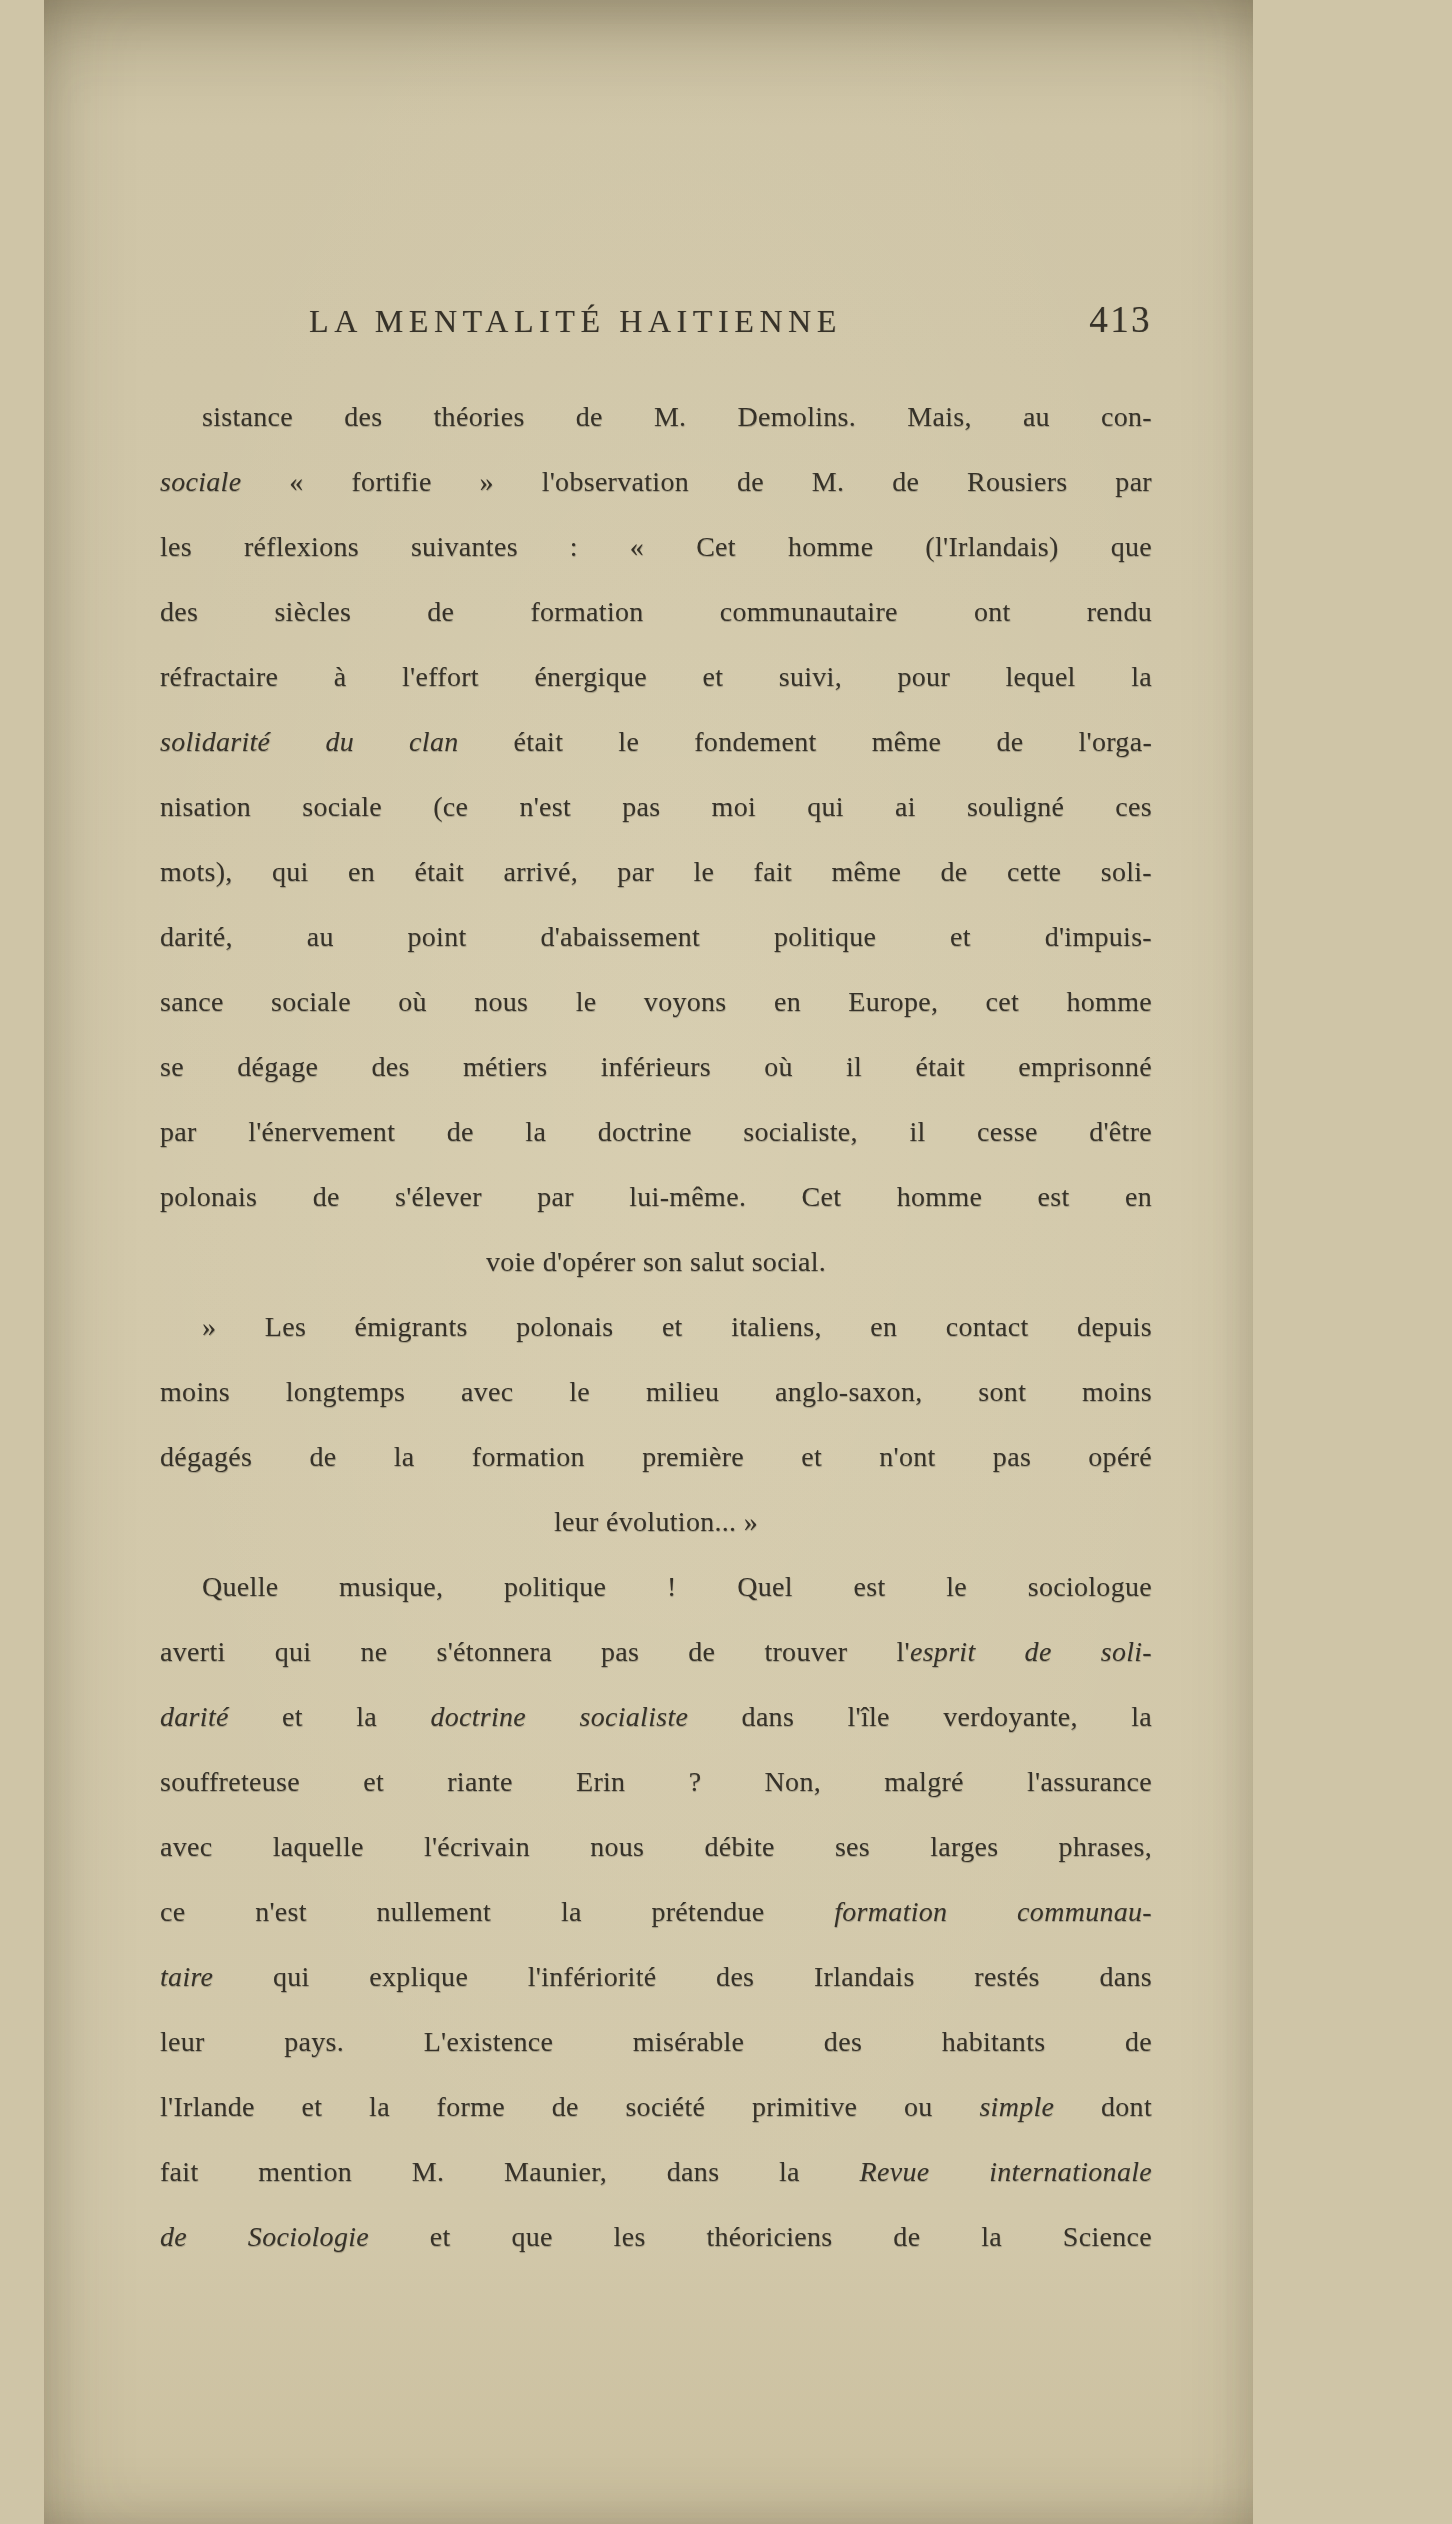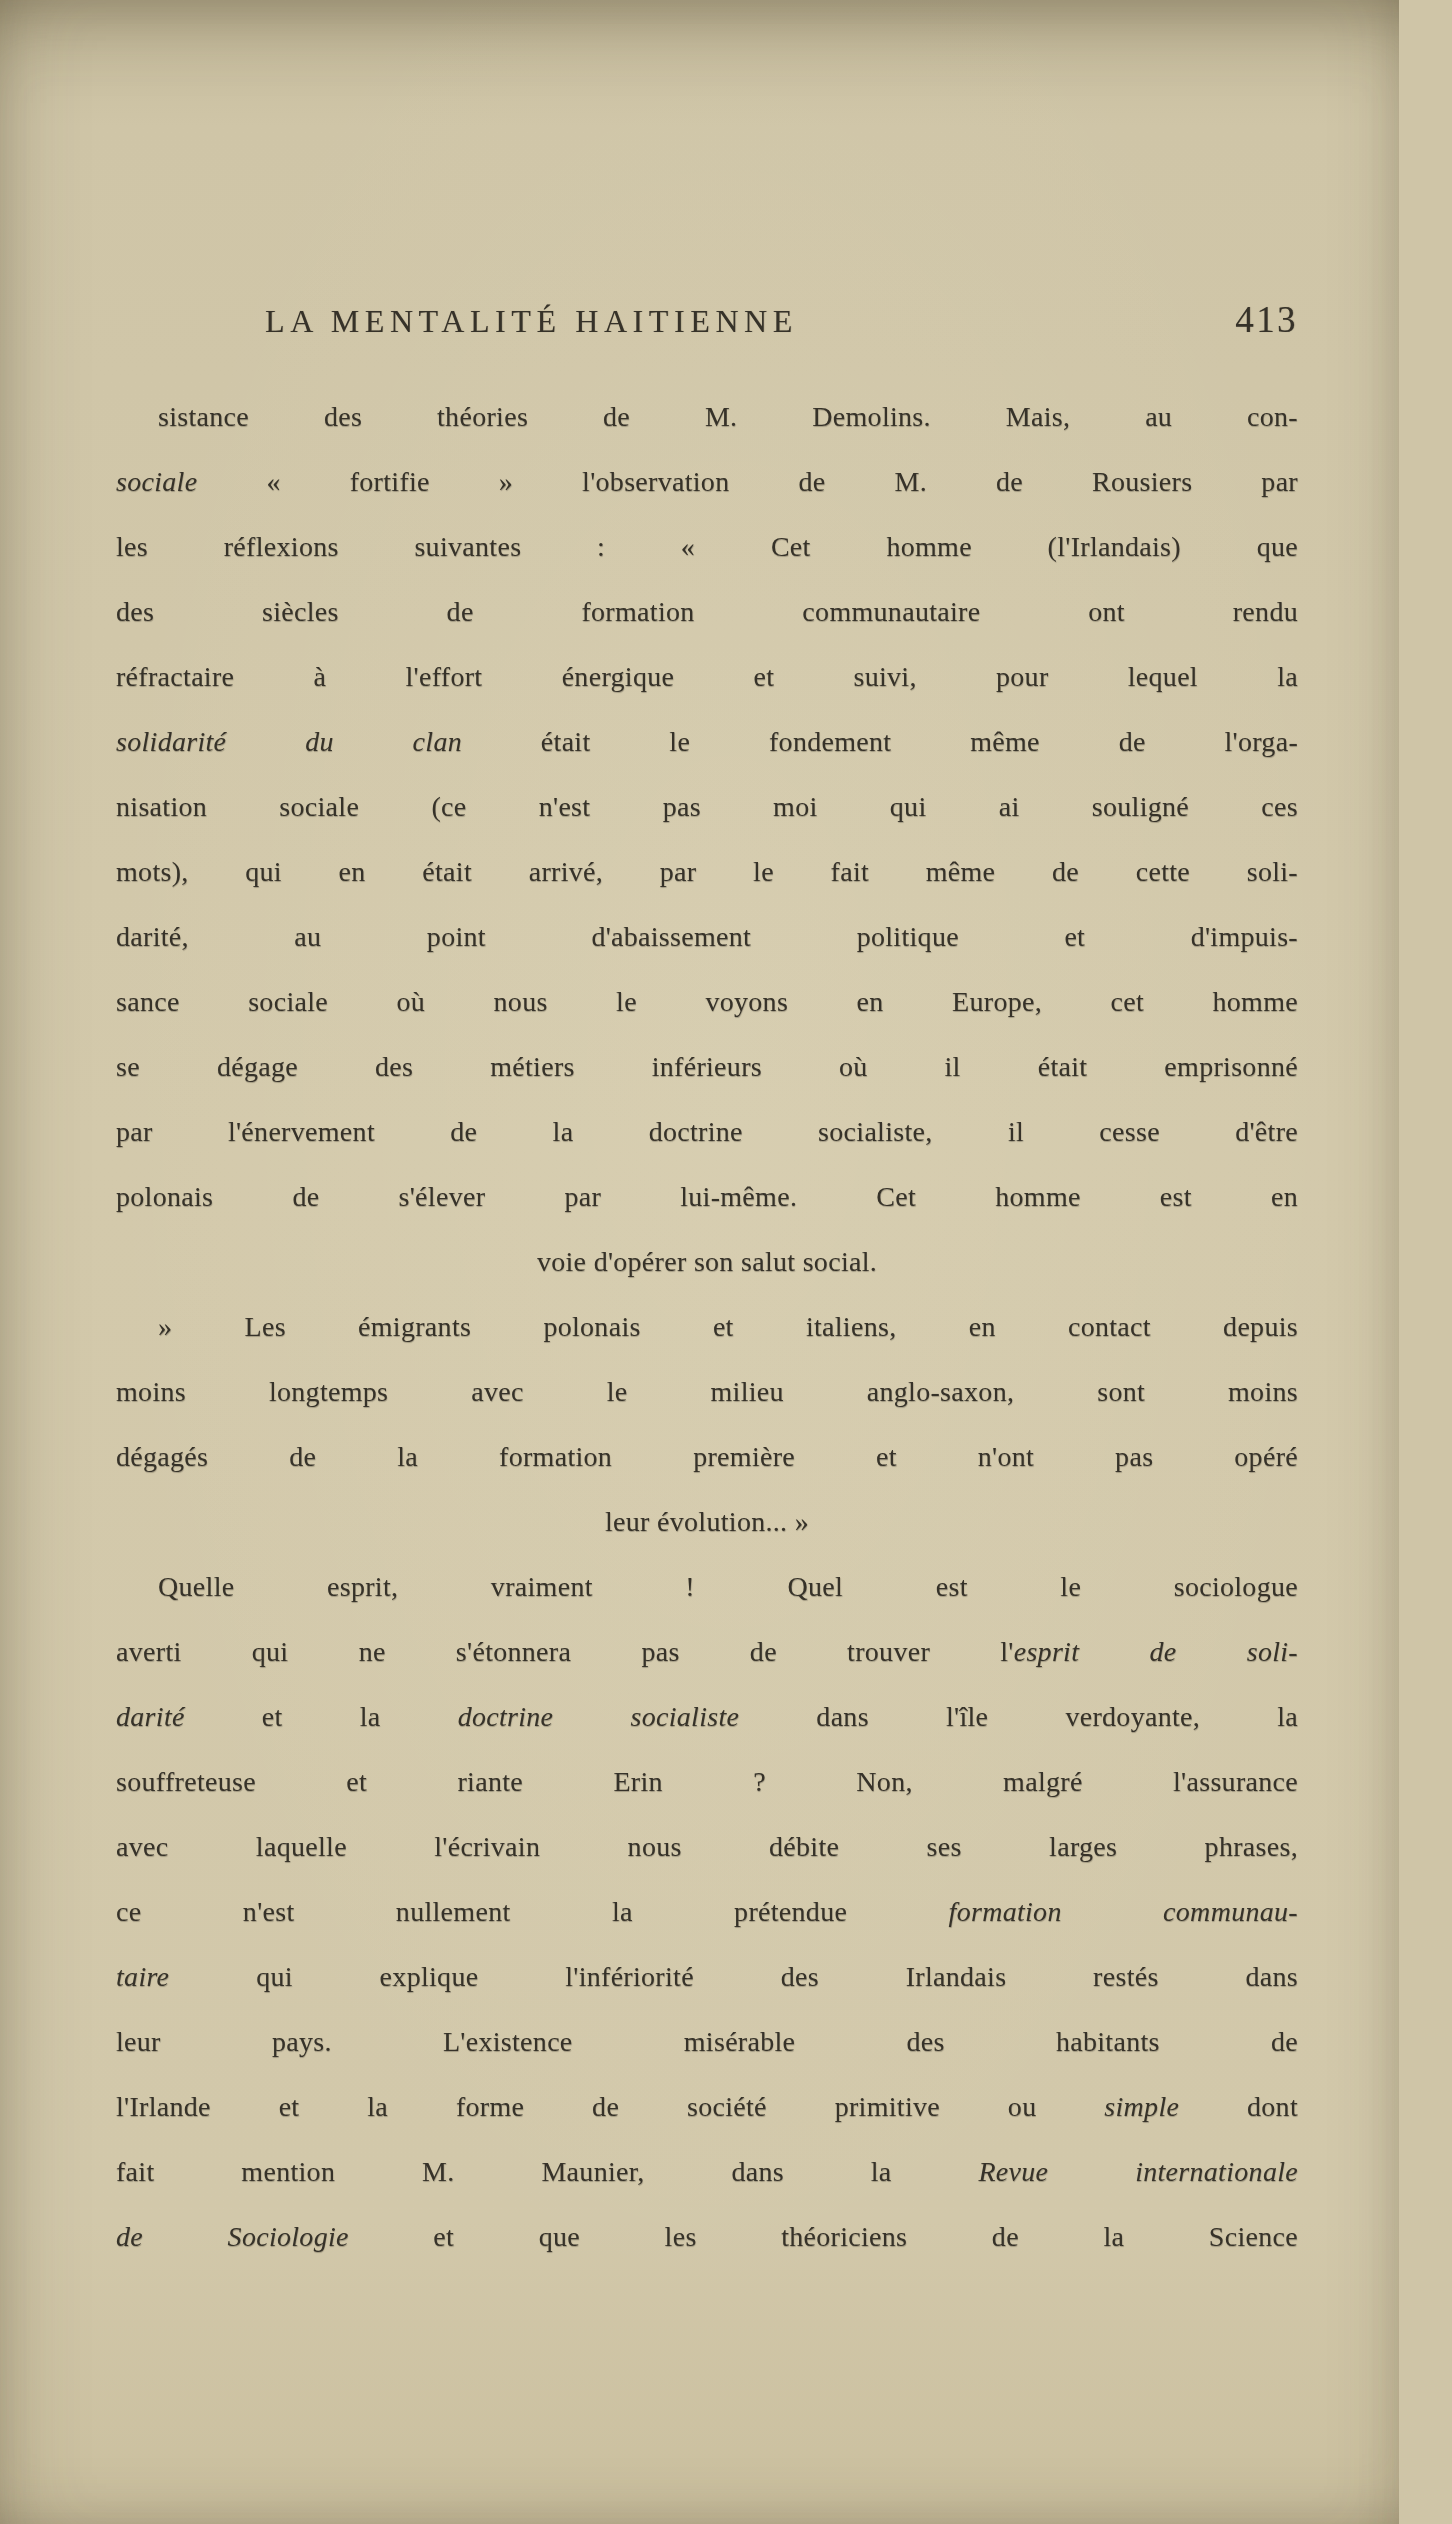--- a/index.html
+++ b/index.html
@@ -6,32 +6,33 @@
   body {
     width: 1453px;
     height: 2525px;
     background: #cfc5a7;
     font-family: "Liberation Serif", "DejaVu Serif", serif;
     color: #363229;
     overflow: hidden;
   }
   .page {
     position: relative;
-    width: 1399px;
+    width: 1209px;
     height: 2525px;
     box-sizing: border-box;
     padding: 298px 101px 0 116px;
     background:
       radial-gradient(ellipse at 52% 42%, rgba(255, 250, 228, 0.10), rgba(0,0,0,0) 62%),
       linear-gradient(180deg, #c4ba9b 0%, #cfc5a7 5%, #d3c9ab 45%, #d2c8aa 88%, #cabf9e 100%);
     box-shadow:
       inset 0 56px 72px -40px rgba(70, 60, 38, 0.38),
       inset 56px 0 88px -56px rgba(70, 60, 38, 0.28),
       inset -48px 0 80px -56px rgba(70, 60, 38, 0.22),
       inset 0 -40px 64px -40px rgba(70, 60, 38, 0.25);
+    margin-left: 44px;
   }
   .header {
     display: flex;
     align-items: baseline;
     font-size: 32px;
     text-shadow: 0.4px 0.4px 0.8px rgba(56, 50, 38, 0.35);
   }
   .header .title {
     margin-left: 149px;
     letter-spacing: 5.6px;
@@ -82,21 +83,21 @@
       <div class="line just"><span>darité, au point d'abaissement politique et d'impuis-</span></div>
       <div class="line just"><span>sance sociale où nous le voyons en Europe, cet homme</span></div>
       <div class="line just"><span>se dégage des métiers inférieurs où il était emprisonné</span></div>
       <div class="line just"><span>par l'énervement de la doctrine socialiste, il cesse d'être</span></div>
       <div class="line just"><span>polonais de s'élever par lui-même. Cet homme est en</span></div>
       <div class="line"><span>voie d'opérer son salut social.</span></div>
       <div class="line just indent"><span>» Les émigrants polonais et italiens, en contact depuis</span></div>
       <div class="line just"><span>moins longtemps avec le milieu anglo-saxon, sont moins</span></div>
       <div class="line just"><span>dégagés de la formation première et n'ont pas opéré</span></div>
       <div class="line"><span>leur évolution... »</span></div>
-      <div class="line just indent"><span>Quelle esprit, vraiment ! Quel est le sociologue</span></div>
+      <div class="line just indent"><span>Quelle musique, politique ! Quel est le sociologue</span></div>
       <div class="line just"><span>averti qui ne s'étonnera pas de trouver l'</span><span class="it">esprit de soli-</span></div>
       <div class="line just"><span class="it">darité</span><span> et la </span><span class="it">doctrine socialiste</span><span> dans l'île verdoyante, la</span></div>
       <div class="line just"><span>souffreteuse et riante Erin ? Non, malgré l'assurance</span></div>
       <div class="line just"><span>avec laquelle l'écrivain nous débite ses larges phrases,</span></div>
       <div class="line just"><span>ce n'est nullement la prétendue </span><span class="it">formation communau-</span></div>
       <div class="line just"><span class="it">taire</span><span> qui explique l'infériorité des Irlandais restés dans</span></div>
       <div class="line just"><span>leur pays. L'existence misérable des habitants de</span></div>
       <div class="line just"><span>l'Irlande et la forme de société primitive ou </span><span class="it">simple</span><span> dont</span></div>
       <div class="line just"><span>fait mention M. Maunier, dans la </span><span class="it">Revue internationale</span></div>
       <div class="line just"><span class="it">de Sociologie</span><span> et que les théoriciens de la Science</span></div>

